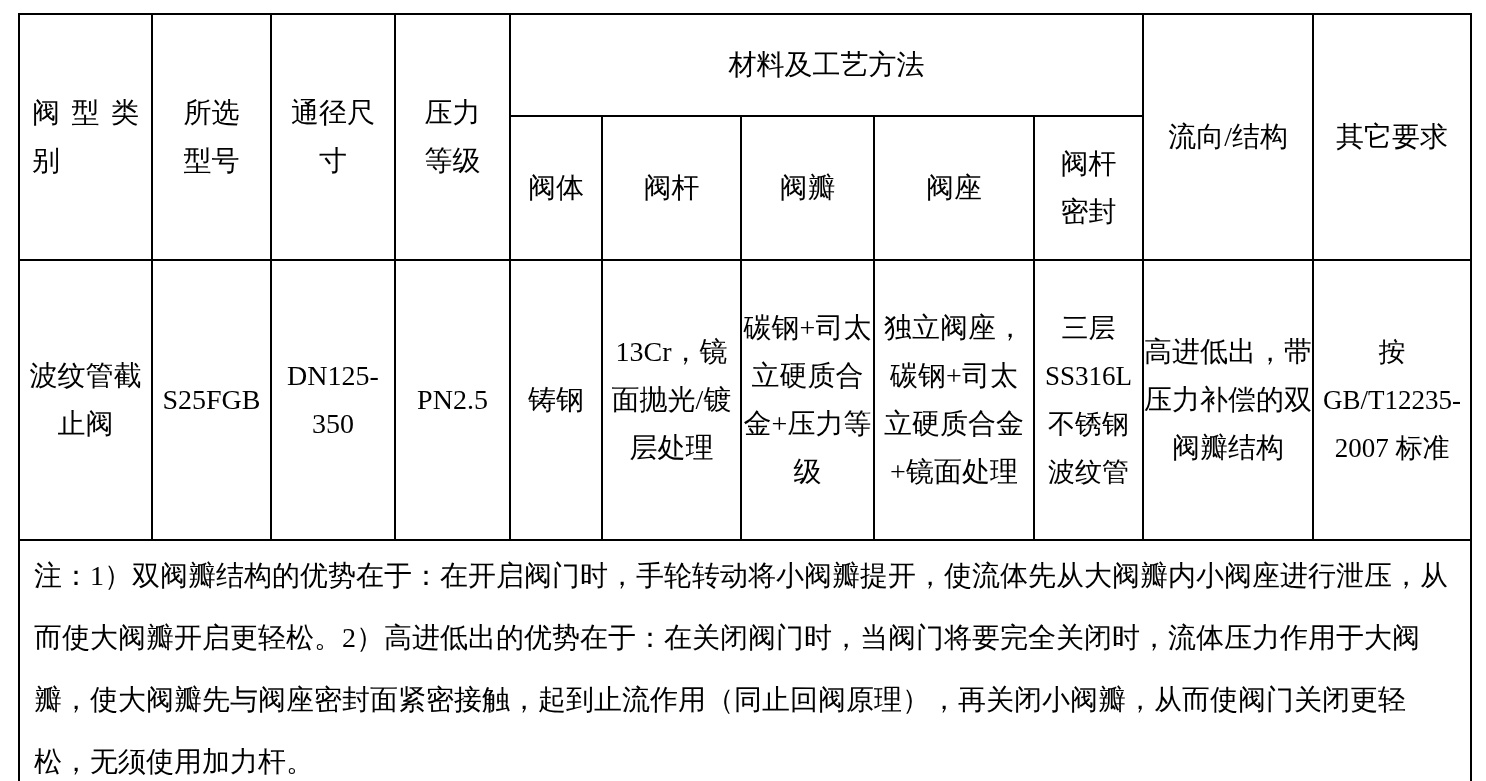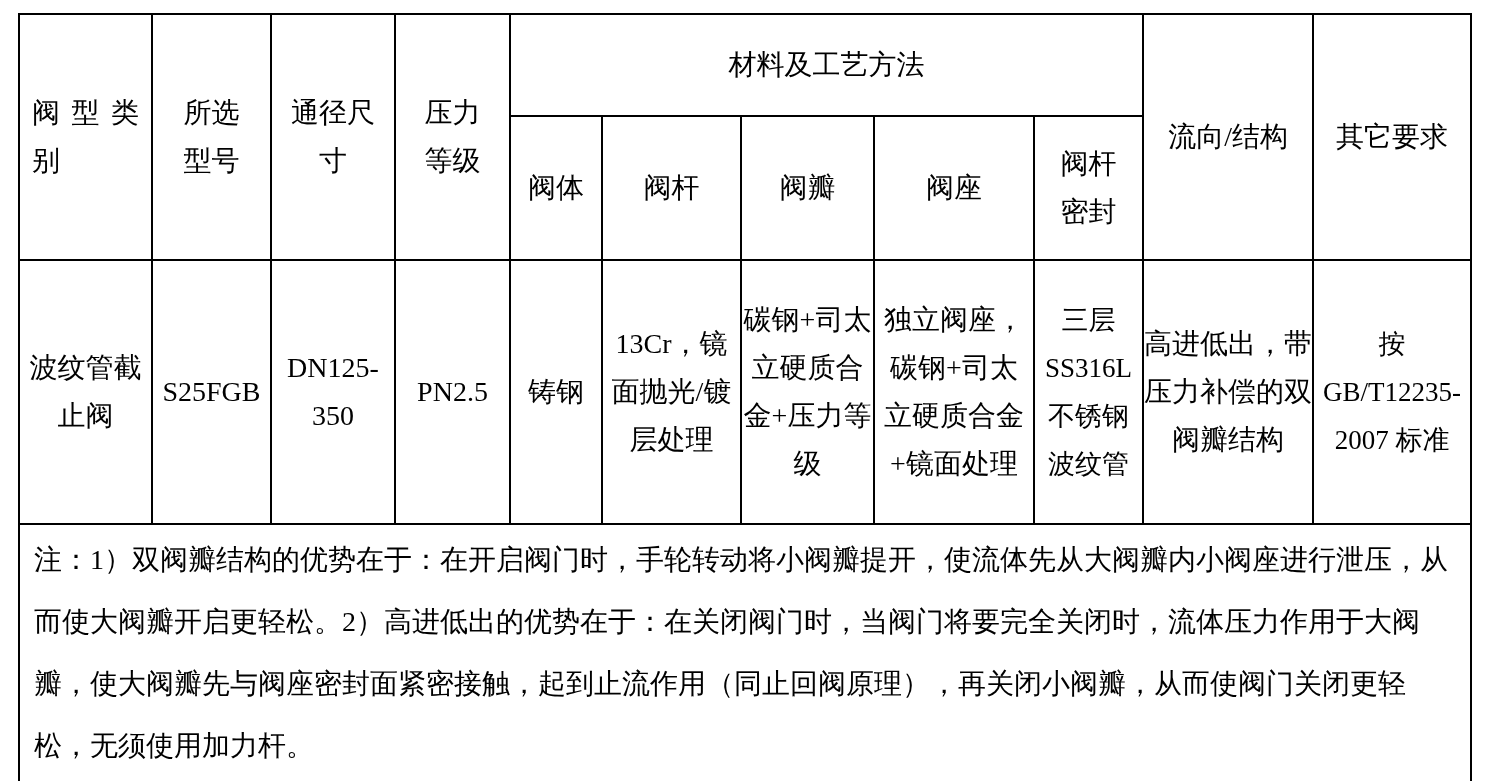--- a/index.html
+++ b/index.html
@@ -13,21 +13,21 @@
   tr.r3 td{height:246px;}
   
   .h-valvetype{text-align:justify;text-justify:inter-character;padding:0 12px;margin-left:44px;}
   .h-model{padding:0 18px;}
   .h-size{padding:0 14px;margin-top:25px;}
   .h-pressure{padding:0 24px;}
   .h-stemseal{padding:0 12px;}
   .d-stem{padding:0 4px;}
   .d-seat{padding:0 6px;}
   .d-stemseal{padding:0 2px;font-size:27px;}
-  .d-other{padding:8px 4px;font-size:27px;}
+  .d-other{padding:16px 4px;font-size:27px;}
   .note-cell{height:245px;text-align:left;line-height:62px;padding:4px 14px;vertical-align:middle;}
 </style>
 </head>
 <body>
 
 <div class="canvas">
   <table class="spec">
     <colgroup>
       <col style="width:133px">
         <col style="width:119px">

